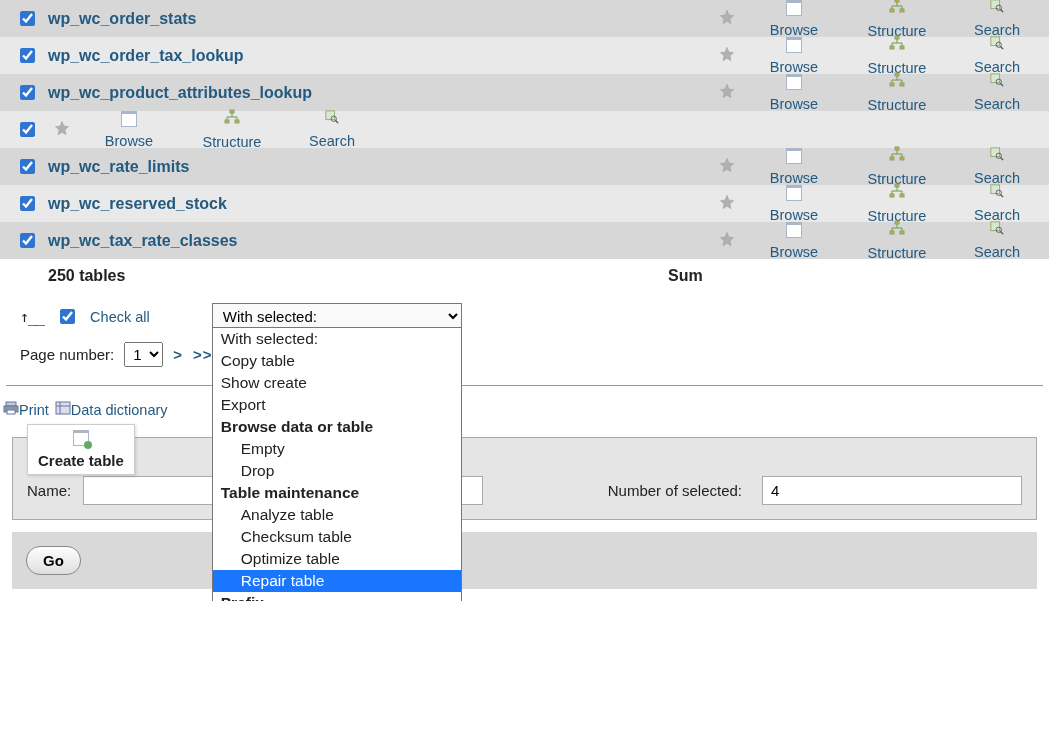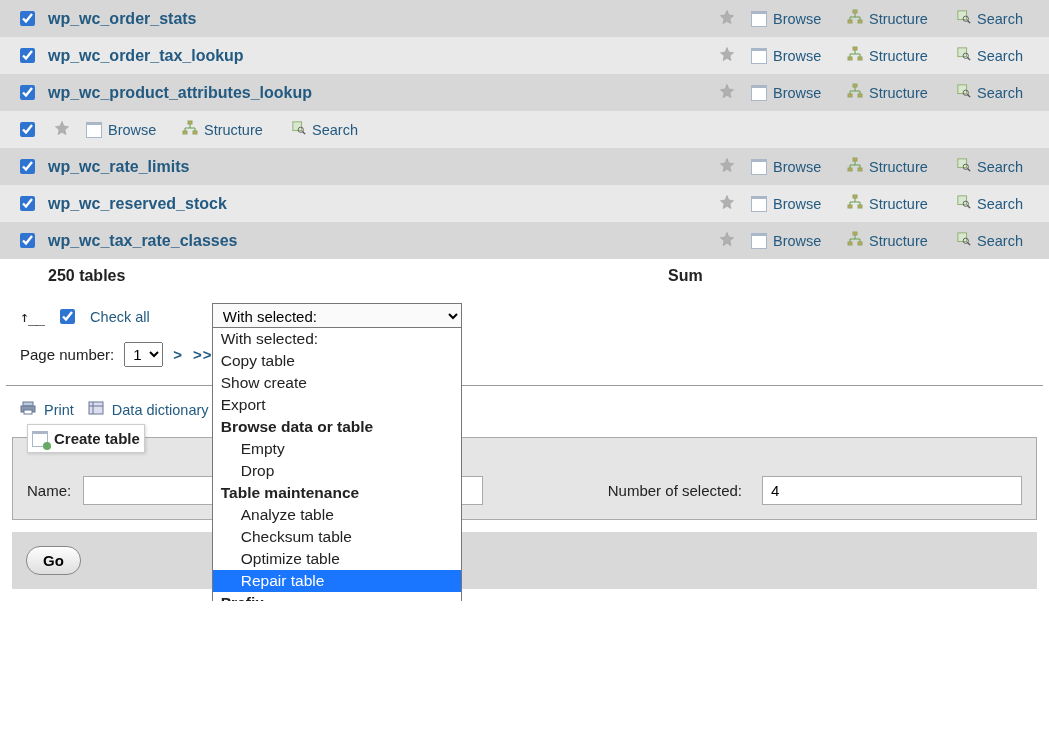--- a/index.html
+++ b/index.html
@@ -32,20 +32,21 @@
   .table-row .star {
     width: 28px; flex: 0 0 28px;
     text-align:center;
   }
   .star-icon svg { width:16px; height:16px; fill:#b0b0b0; stroke:#888; stroke-width:0.5; }
   .action-group {
     display:flex; align-items:center; gap:6px;
     color:#235a81;
     padding-left:10px;
     min-width: 96px;
+    flex-direction: column;
   }
   .action-group.search { min-width: 90px; }
   .action-group.structure { min-width: 110px; }
   .icon16 { width:16px; height:16px; display:inline-block; flex:0 0 16px; }
   .icon-browse { border:1px solid #a9b7c9; background:#fff; border-top: 3px solid #a9b7c9; }
   .icon-structure svg { width:16px; height:16px; }
   .icon-search svg { width:14px; height:14px; }
   input[type=checkbox] { width:15px; height:15px; accent-color:#2f74d0; }
   .summary-row {
     display:flex; align-items:center;
@@ -84,40 +85,40 @@
   .dropdown-open .opt.hi { background:#1a75ff; color:#fff; }
   .page-bar {
     display:flex; align-items:center; gap:10px;
     padding:12px 12px 14px 20px;
     font-size:15px;
   }
   .page-bar select { font-size:15px; padding:2px 4px; }
   .arrow-link { color:#235a81; font-weight:bold; letter-spacing:1px; }
   hr.sep { border:none; border-top:1px solid #999; margin:4px 6px; }
   .util-row {
-    display:flex; align-items:center; gap:8px;
-    padding:10px 20px;
+    display:flex; align-items:center; 
+    padding:10px 3px;
   }
   .util-row .link { color:#235a81; }
   .icon-print svg, .icon-dict svg { width:16px; height:16px; }
   .fieldset {
     margin:8px 12px; border:1px solid #aaa;
     background:#e5e5e5;
     position:relative;
     padding:38px 14px 14px 14px;
   }
   .legend {
     position:absolute; top:-14px; left:14px;
     background:#fff;
     border:1px solid #ccc;
-    padding:5px 4px;
+    padding:5px 10px;
     font-weight:bold;
     font-size:15px;
     box-shadow:1px 1px 3px rgba(0,0,0,.15);
-    display:flex; align-items:center; gap:6px;
+    display:flex; align-items:center; gap:6px;flex-direction:column;
   }
   .legend .icon16 { border:1px solid #a9b7c9; background:#fff; border-top:3px solid #a9b7c9; position:relative; }
   .legend .plus { position:absolute; right:-4px; bottom:-4px; width:8px;height:8px; background:#6a6; border-radius:50%; }
   .form-row { display:flex; align-items:center; gap:12px; flex-wrap:wrap; font-size:15px; }
   .form-row input[type=text] {
     font-size:15px; padding:5px 8px;
     border:1px solid #aaa; background:#fff;
   }
   .txt-name { width:400px; }
   .txt-cols { width:260px; }

